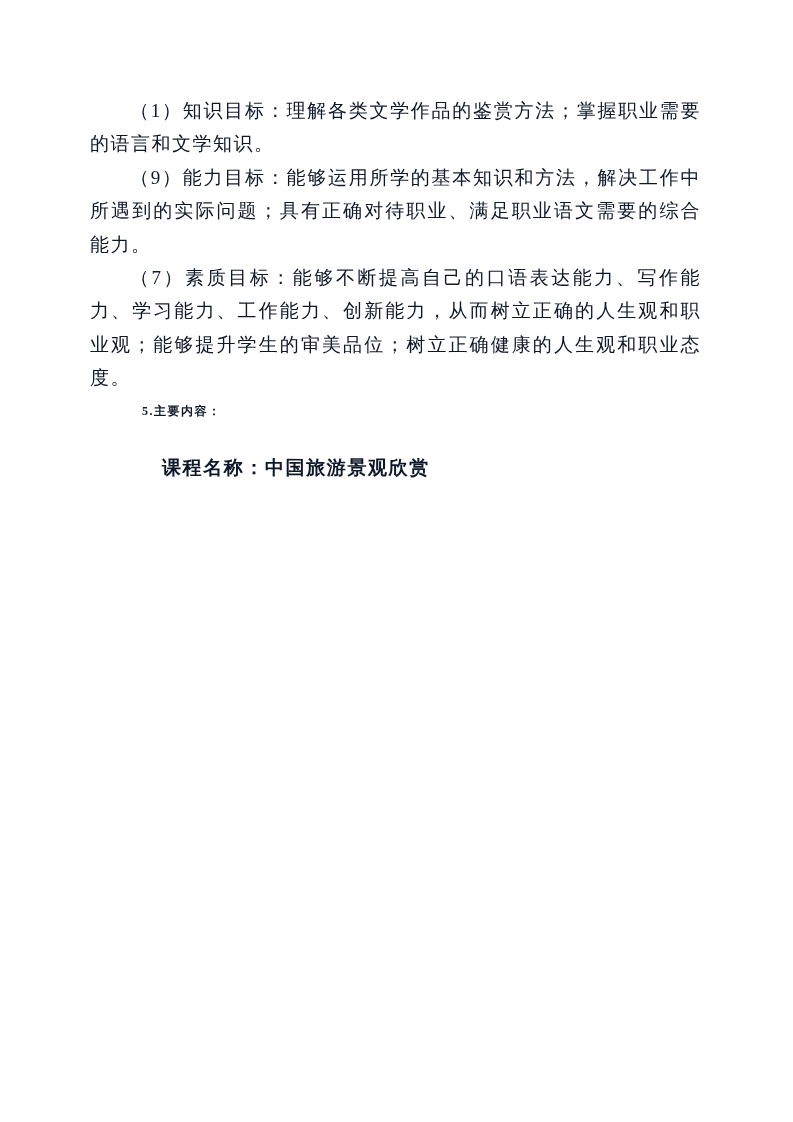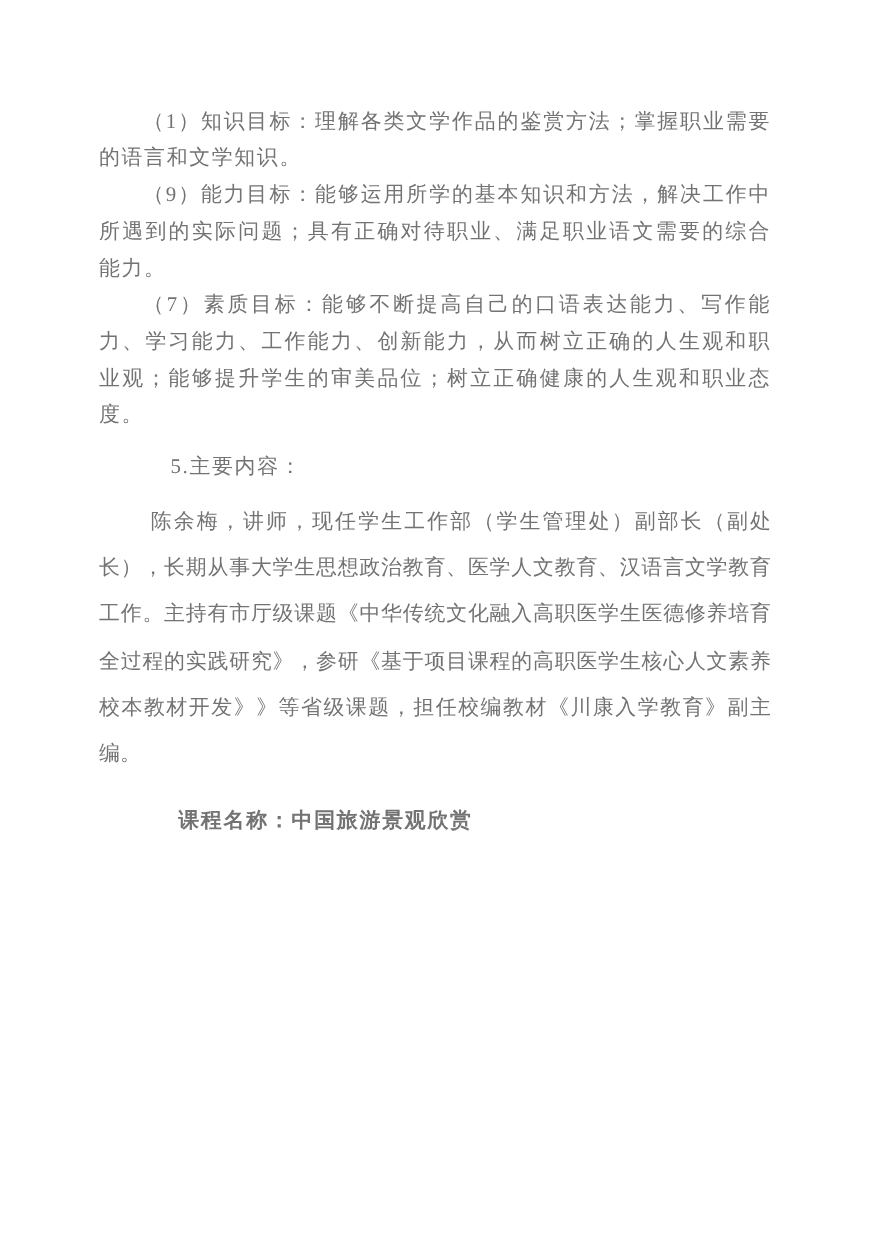--- a/index.html
+++ b/index.html
@@ -5,47 +5,48 @@
   html, body {
     margin: 0;
     padding: 0;
     background: #ffffff;
   }
   .page {
     position: relative;
     width: 793px;
     height: 1122px;
     background: #ffffff;
-    color: #737373;
+    color: #0f172a;
     font-family: "Liberation Serif", serif;
     overflow: hidden;
     box-sizing: border-box;
   }
   .content {
     box-sizing: border-box;
     padding: 94px 92px 0 90px;
     width: 100%;
   }
   .para {
     margin: 0;
     font-size: 19px;
     line-height: 33.4px;
     letter-spacing: 1.5px;
     text-align: justify;
     text-justify: inter-character;
     text-indent: 40px;
     word-break: break-all;
   }
   .num-heading {
-    margin: 13px;
-    font-size: 19px;
+    margin: 0;
+    font-size: 12px;
     line-height: 33.4px;
     letter-spacing: 1.5px;
     text-align: left;
     text-indent: 52px;
+    font-weight: bold;
   }
   .bio {
     line-height: 42.2px;
     letter-spacing: 0.2px;
     text-indent: 47px;
   }
   .tail-title {
     margin: 20px 0 0 0;
     font-size: 19px;
     font-weight: bold;
@@ -72,20 +73,19 @@
     <p class="para">（1）知识目标：理解各类文学作品的鉴赏方法；掌握职业需要的语言和文学知识。</p>
 
     <p class="para">（9）能力目标：能够运用所学的基本知识和方法，解决工作中所遇到的实际问题；具有正确对待职业、满足职业语文需要的综合能力。</p>
 
     <p class="para">（7）素质目标：能够不断提高自己的口语表达能力、写作能力、学习能力、工作能力、创新能力，从而树立正确的人生观和职业观；能够提升学生的审美品位；树立正确健康的人生观和职业态度。</p>
 
     <p class="num-heading">5.主要内容：</p>
 
 
 
-    <p class="para bio">陈余梅，讲师，现任学生工作部（学生管理处）副部长（副处长），长期从事大学生思想政治教育、医学人文教育、汉语言文学教育工作。主持有市厅级课题《中华传统文化融入高职医学生医德修养培育全过程的实践研究》，参研《基于项目课程的高职医学生核心人文素养校本教材开发》》等省级课题，担任校编教材《川康入学教育》副主编。</p>
 
     <p class="tail-title">课程名称：中国旅游景观欣赏</p>
 
 
 
   </div>
 </div>
 
 </body></html>

